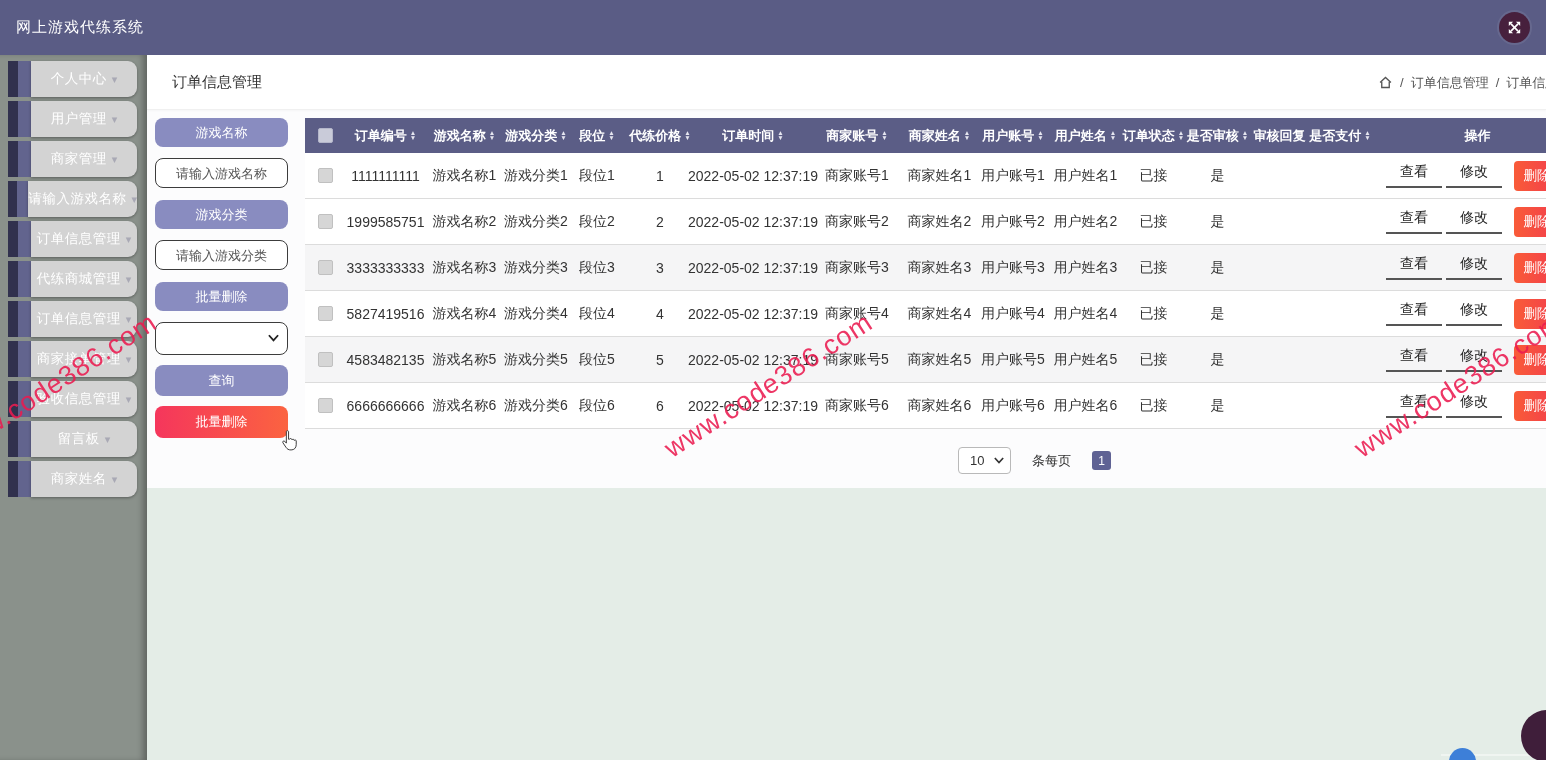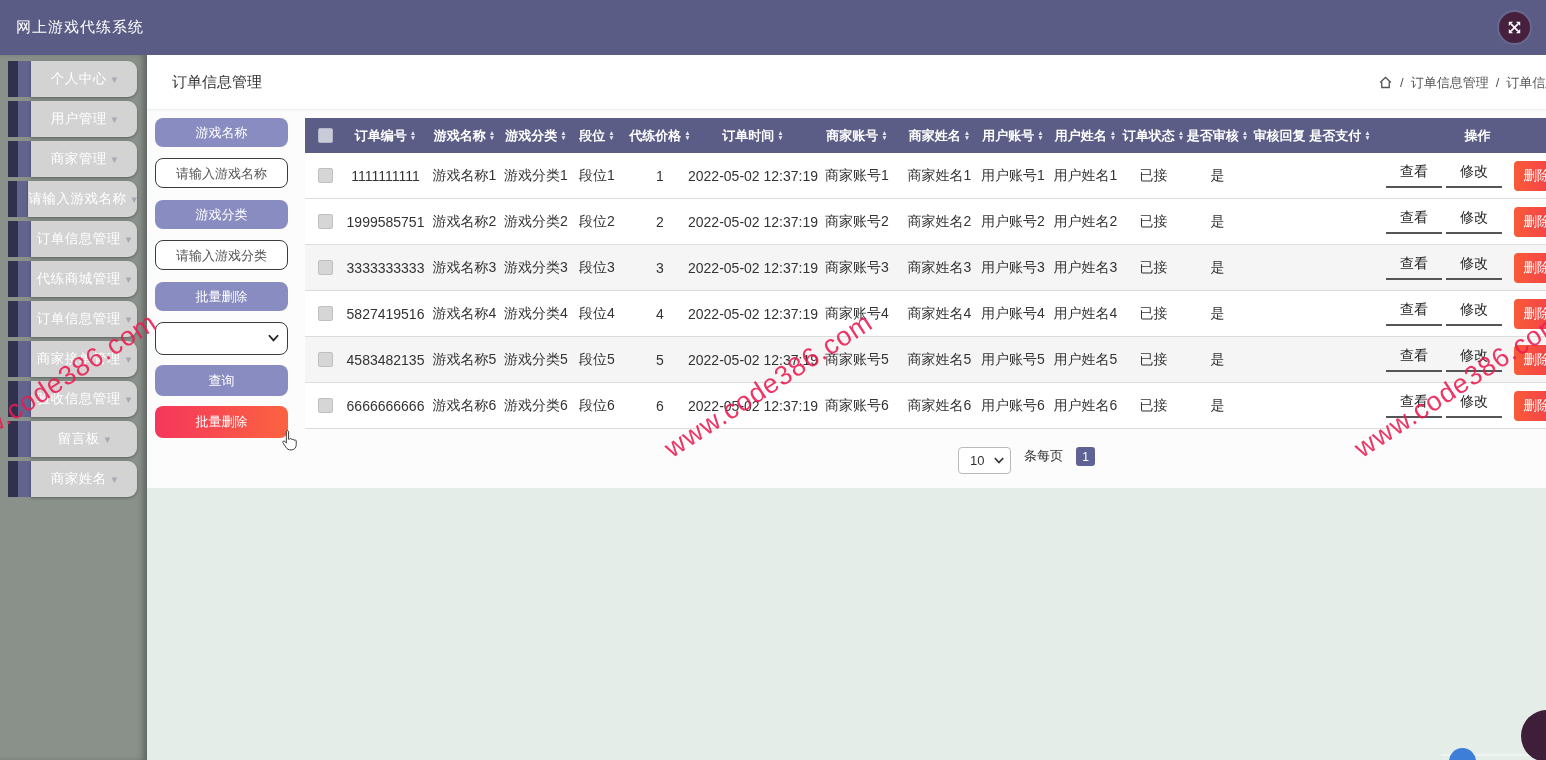--- a/index.html
+++ b/index.html
@@ -48,21 +48,21 @@
 .trow{display:flex;width:1280px;height:46px;align-items:center;background:#fff;border-bottom:1px solid #dcdcdc}
 .trow:nth-child(3),.trow:nth-child(5){background:#f5f5f6}
 .tcell{display:flex;align-items:center;justify-content:center;font-size:14px;color:#333;white-space:nowrap}
 .cb{width:15px;height:15px;background:#d6d6d6;border:1px solid #c0c0c0;border-radius:2px;cursor:pointer}
 .hcb{background:#c9cbd9;border-color:#b4b6ca}
 .ops{justify-content:flex-start;padding-left:16px}
 .lnk{width:56px;text-align:center;padding-bottom:5px;border-bottom:2px solid #555;color:#222;cursor:pointer;font-size:14px;margin-right:4px}
 .btn-del{width:46px;height:30px;margin-left:8px;background:linear-gradient(90deg,#f95b38,#f23d4e);border:none;border-radius:4px;color:#fff;font-size:13.5px;cursor:pointer;flex:none;font-family:inherit}
 
 
-#pagination{position:absolute;left:811px;top:392px;display:flex;gap:13px}
+#pagination{position:absolute;left:811px;top:392px;display:flex;align-items:center;gap:21px}
 .pg-select-wrap{position:relative}
 .pg-select{width:53px;height:27px;border:1px solid #b9b9b9;border-radius:4px;background:#fff;appearance:none;-webkit-appearance:none;padding:0 0 0 11px;font-size:13px;color:#333;font-family:inherit}
 .pg-chev{position:absolute;right:7px;top:10px;pointer-events:none}
 .pg-label{font-size:13px;color:#333}
 .pg-page{width:19px;height:19px;background:#5f6294;border-radius:3px;color:#fff;font-size:12px;display:flex;align-items:center;justify-content:center;cursor:pointer}
 
 
 .wm{position:absolute;z-index:40;color:#eb1b50;font-size:27px;letter-spacing:1px;transform:rotate(-33deg);white-space:nowrap;pointer-events:none;opacity:.88;font-weight:500}
 #cursor{position:absolute;left:281px;top:430px;z-index:50;pointer-events:none}
 #float-line{position:absolute;left:1441px;top:754px;width:105px;height:2px;background:#f0f5f1;z-index:14}

